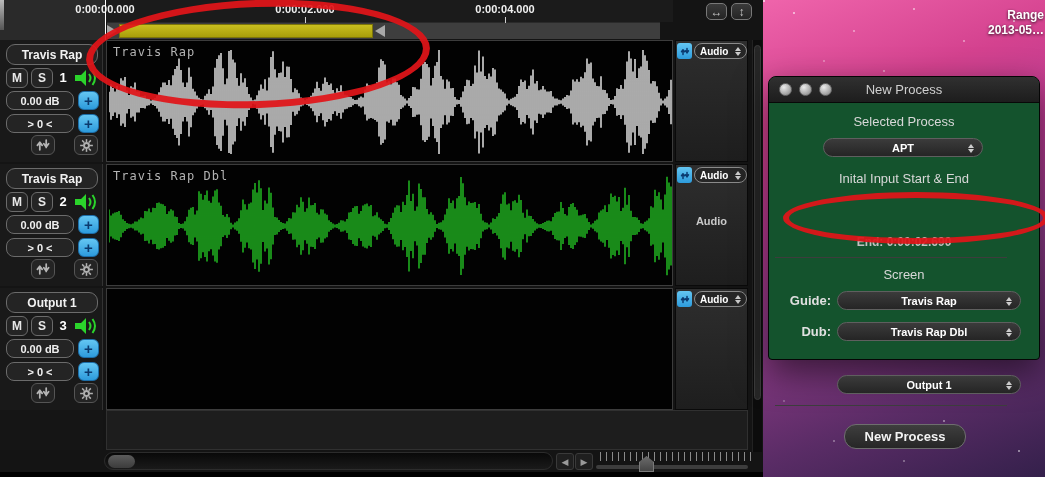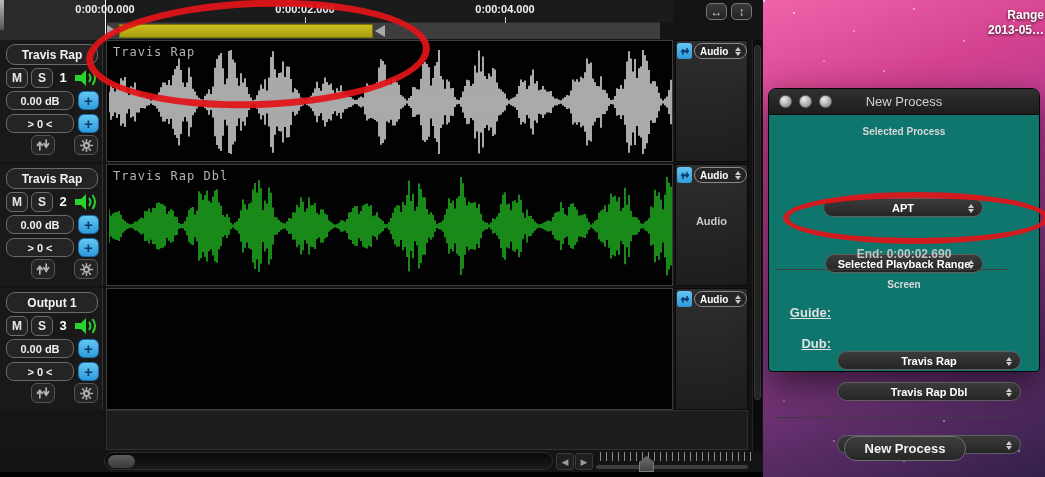--- a/index.html
+++ b/index.html
@@ -68,31 +68,31 @@
     background:linear-gradient(160deg,#ef64ab 0%,#d4428f 22%,#b83a90 40%,#8c3a85 58%,#5a2c66 80%,#34204b 100%); }
   .stars { position:absolute; left:0; top:0; width:2px; height:2px; border-radius:50%; background:rgba(255,255,255,.8);
     box-shadow: 30px 12px 0 rgba(255,255,255,.7), 90px 30px 0 rgba(255,255,255,.5), 150px 8px 0 rgba(255,255,255,.6),
       200px 40px 0 rgba(255,255,255,.5), 250px 20px 0 rgba(255,255,255,.7), 60px 60px 0 rgba(255,255,255,.4),
       120px 70px 0 rgba(255,255,255,.5), 40px 150px 0 rgba(255,255,255,.4), 230px 330px 0 rgba(255,255,255,.5),
       180px 420px 0 rgba(255,255,255,.5), 70px 440px 0 rgba(255,255,255,.4), 255px 450px 0 rgba(255,255,255,.6),
       140px 460px 0 rgba(255,255,255,.4), 20px 400px 0 rgba(255,255,255,.3), 265px 140px 0 rgba(255,255,255,.35); }
   .desk-label { position:absolute; right:1px; top:8px; text-align:right; color:#fff; font-size:12px; font-weight:bold; line-height:15px; text-shadow:0 1px 3px rgba(0,0,0,.8); white-space:nowrap; }
 
   
-  .dialog { position:absolute; left:768px; top:88px; width:272px; height:284px; background:#0f766e; border:1px solid #050505; border-radius:8px 8px 4px 4px; box-shadow:0 12px 34px rgba(0,0,0,.55); z-index:20; }
+  .dialog { position:absolute; left:768px; top:76px; width:272px; height:284px; background:#14532d; border:1px solid #050505; border-radius:8px 8px 4px 4px; box-shadow:0 12px 34px rgba(0,0,0,.55); z-index:20; }
   .titlebar { position:absolute; left:0; top:0; width:100%; height:26px; background:linear-gradient(#303030,#1d1d1d); border-bottom:1px solid #080808; border-radius:7px 7px 0 0; }
   .tl-btns { position:absolute; left:10px; top:6px; display:flex; gap:7px; }
   .tl-circle { width:13px; height:13px; border-radius:50%; background:radial-gradient(circle at 35% 30%, #ececec, #9a9a9a 75%); border:1px solid #6d6d6d; }
   .dlg-title { position:absolute; left:0; top:5px; width:100%; text-align:center; color:#cfcfcf; font-size:13px; }
-  .dlg-heading { position:absolute; width:100%; text-align:center; color:#d8d8d8; font-size:10px; font-weight:bold; }
-  .pill { position:absolute; height:19px; border:1px solid #5f5f5f; border-radius:10px; background:linear-gradient(#3b3b3b,#252525); color:#fff; font-size:11px; font-weight:bold; display:flex; align-items:center; justify-content:center;margin-top:48px; }
+  .dlg-heading { position:absolute; width:100%; text-align:center; color:#d8d8d8; font-size:13px; font-weight:normal; }
+  .pill { position:absolute; height:19px; border:1px solid #5f5f5f; border-radius:10px; background:linear-gradient(#3b3b3b,#252525); color:#fff; font-size:11px; font-weight:bold; display:flex; align-items:center; justify-content:center; }
   .pill .dd-arrows { position:absolute; right:8px; top:5px; }
   .dlg-time { position:absolute; width:100%; text-align:center; color:#c2c2c2; font-size:12px; font-weight:bold; }
   .dlg-divider { position:absolute; left:6px; width:232px; height:1px; background:#3d3d3d; }
-  .row-label { position:absolute; width:58px; text-align:right; color:#e0e0e0; font-size:13px; font-weight:bold;text-decoration:underline; }
+  .row-label { position:absolute; width:58px; text-align:right; color:#e0e0e0; font-size:13px; font-weight:bold; }
   .np-btn { position:absolute; left:75px; top:347px; width:122px; height:25px; border:1px solid #6e6e6e; border-radius:12px; background:linear-gradient(#3e3e3e,#262626); color:#f2f2f2; font-size:13px; font-weight:bold; display:flex; align-items:center; justify-content:center; }
 
   
   .red-ellipse { position:absolute; border:7px solid rgba(225,20,25,.93); border-radius:50%; z-index:50; pointer-events:none; }
   #ellipse-playback { left:86px; top:0px; width:344px; height:108px; transform:rotate(-2deg); }
   #ellipse-dropdown { left:783px; top:192px; width:266px; height:52px; border-width:6px; }
 </style>
 </head>
 <body>
 
@@ -330,27 +330,21 @@
 
     <div class="dlg-heading" style="top:37px">Selected Process</div>
     <div class="pill" style="left:54px; top:61px; width:160px">
       <span>APT</span>
       <span class="dd-arrows">
           <span class="arr-up"></span>
           <span class="arr-dn"></span>
         </span>
     </div>
 
-    <div class="pill" style="left:56px; top:117px; width:158px">
-      <span>Selected Playback Range</span>
-      <span class="dd-arrows">
-          <span class="arr-up"></span>
-          <span class="arr-dn"></span>
-        </span>
-    </div>
+    <div class="dlg-heading" style="top:94px">Inital Input Start &amp; End</div>
     <div class="dlg-time" style="top:158px">End: 0:00:02.690</div>
 
     <div class="dlg-divider" style="top:180px"></div>
 
     <div class="dlg-heading" style="top:190px">Screen</div>
     <div class="row-label" style="left:4px; top:216px">Guide:</div>
     <div class="pill" style="left:68px; top:214px; width:184px">
       <span>Travis Rap</span>
       <span class="dd-arrows">
           <span class="arr-up"></span>

